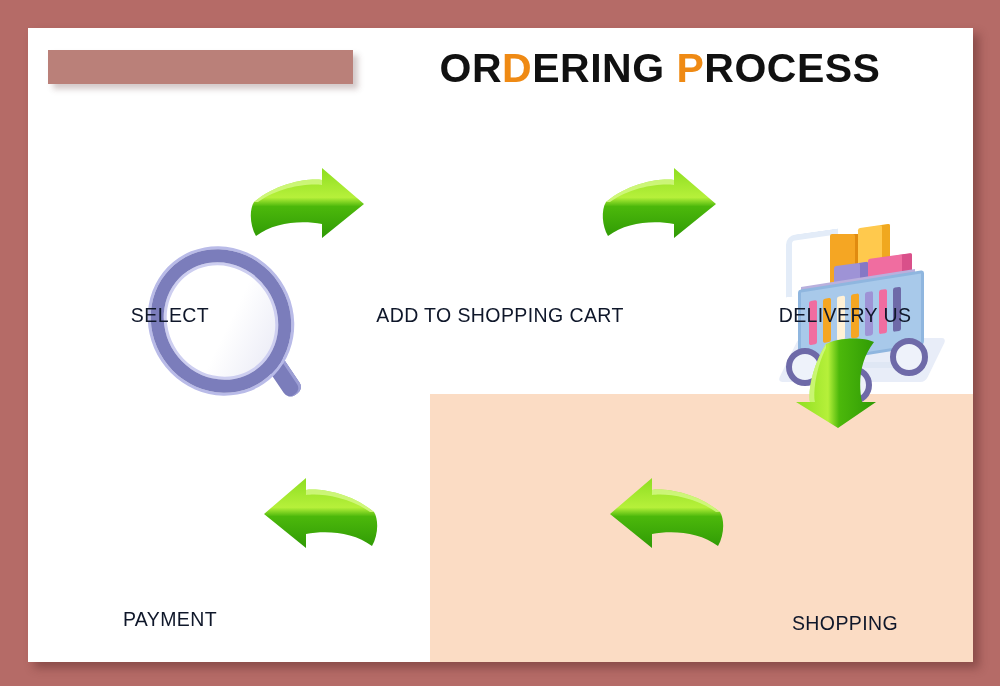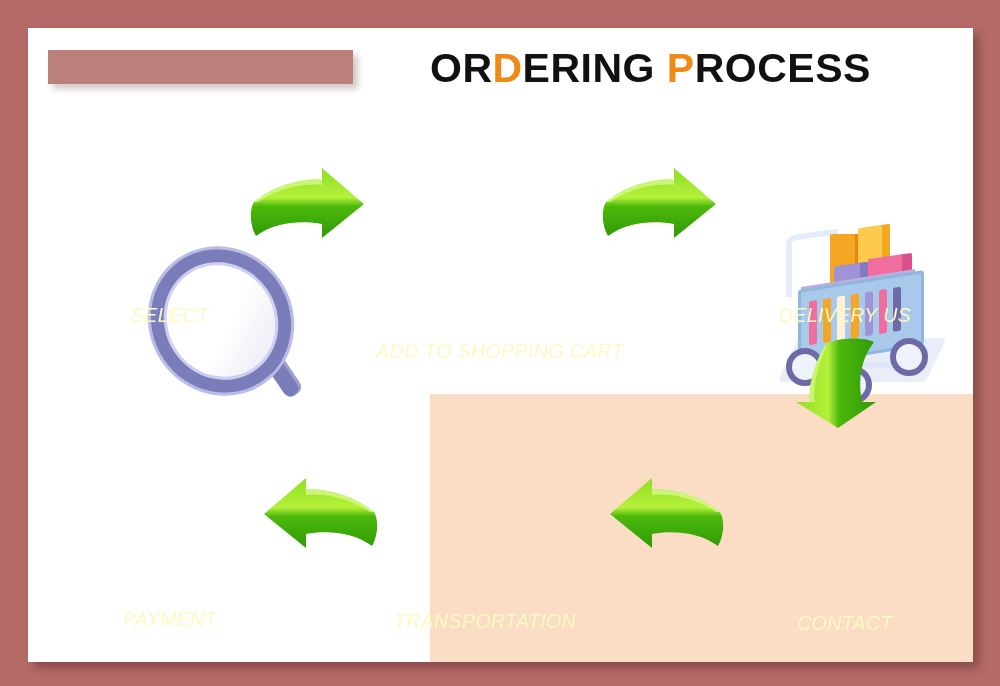--- a/index.html
+++ b/index.html
@@ -26,29 +26,29 @@
 
   
   .hdr-bar{
     position:absolute;left:48px;top:50px;width:305px;height:34px;
     background:#ba8079;
     box-shadow:5px 5px 6px rgba(80,40,40,.25);
   }
   .title{
     position:absolute;left:430px;top:42px;width:460px;height:52px;
     font-size:41px;font-weight:bold;letter-spacing:.5px;
-    color:#111;line-height:52px;white-space:nowrap;
+    color:#111;line-height:52px;text-align:center;white-space:nowrap;
   }
   .title .hl{color:#ef8a14;}
 
   
   .step{position:absolute;}
   .caption{
     position:absolute;left:0;width:100%;text-align:center;
-    font-size:19.5px;color:#fef9c3;letter-spacing:.4px;white-space:nowrap;font-style:italic;
+    font-size:19.5px;color:#0f172a;letter-spacing:.4px;white-space:nowrap;
   }
 
   
   .mag{position:absolute;left:84px;top:124px;width:140px;height:140px;}
   .mag .ring{
     position:absolute;left:8px;top:6px;width:112px;height:120px;
     border-radius:50%;
     border:13px solid #7b7dbb;
     background:linear-gradient(150deg,#ffffff 55%,#e6e7f4 100%);
     transform:rotate(-34deg);
@@ -144,21 +144,21 @@
         <div class="slat" style="left:50px;background:#f5a623;"></div>
         <div class="slat" style="left:64px;background:#9e93d6;"></div>
         <div class="slat" style="left:78px;background:#f06da0;"></div>
         <div class="slat" style="left:92px;background:#6e6aa8;"></div>
       </div>
       <div class="axle" style="left:22px;top:142px;width:118px;"></div>
       <div class="wheel" style="left:14px;top:128px;"></div>
       <div class="wheel" style="left:62px;top:146px;"></div>
       <div class="wheel" style="left:118px;top:118px;"></div>
     </div>
-    <div class="caption" style="top:196px;margin-top:36px;">ADD TO SHOPPING CART</div>
+    <div class="caption" style="top:196px;">ADD TO SHOPPING CART</div>
   </div>
 
   <div class="arrow" style="left:600px;top:168px;">
     <svg width="118" height="76" viewBox="0 0 118 76">
       <path d="M6 34 C30 14 62 10 74 12 L74 0 L116 36 L74 70 L74 56 C54 52 26 54 8 68 C2 58 1 42 6 34 Z" fill="url(#agR)"></path>
       <path d="M10 34 C32 18 62 15 74 17 L74 12 C62 10 30 14 6 34 Z" fill="#d6f98a" opacity=".8"></path>
     </svg>
   </div>
 
   <div class="step" style="left:730px;top:108px;width:230px;height:230px;">
@@ -176,42 +176,38 @@
             <stop offset="100%" stop-color="#2f9a05"></stop>
         </linearGradient>
       </defs>
       <path d="M34 6 C20 28 16 54 18 64 L4 64 L46 90 L84 64 L70 64 C66 44 68 22 82 4 C70 -2 44 0 34 6 Z" fill="url(#agD)"></path>
       <path d="M34 10 C24 30 21 54 23 64 L18 64 C16 54 20 28 34 6 Z" fill="#d6f98a" opacity=".75"></path>
     </svg>
   </div>
 
   <div class="step" style="left:730px;top:416px;width:230px;height:230px;">
 
-    <div class="caption" style="top:196px;">CONTACT</div>
+    <div class="caption" style="top:196px;">SHOPPING</div>
   </div>
 
   <div class="arrow" style="left:608px;top:478px;">
     <svg width="118" height="76" viewBox="0 0 118 76">
       <defs>
         <linearGradient id="agL" x1="0" y1="0" x2="0" y2="1">
           <stop offset="0%" stop-color="#8ede22"></stop>
             <stop offset="42%" stop-color="#b6f03a"></stop>
           <stop offset="55%" stop-color="#4cb80b"></stop>
             <stop offset="100%" stop-color="#2f9a05"></stop>
         </linearGradient>
       </defs>
       <path d="M112 34 C88 14 56 10 44 12 L44 0 L2 36 L44 70 L44 56 C64 52 92 54 110 68 C116 58 117 42 112 34 Z" fill="url(#agL)"></path>
       <path d="M108 34 C86 18 56 15 44 17 L44 12 C56 10 88 14 112 34 Z" fill="#d6f98a" opacity=".8"></path>
     </svg>
   </div>
 
-  <div class="step" style="left:350px;top:414px;width:270px;height:230px;">
-
-    <div class="caption" style="top:196px;">TRANSPORTATION</div>
-  </div>
 
   <div class="arrow" style="left:262px;top:478px;">
     <svg width="118" height="76" viewBox="0 0 118 76">
       <path d="M112 34 C88 14 56 10 44 12 L44 0 L2 36 L44 70 L44 56 C64 52 92 54 110 68 C116 58 117 42 112 34 Z" fill="url(#agL)"></path>
       <path d="M108 34 C86 18 56 15 44 17 L44 12 C56 10 88 14 112 34 Z" fill="#d6f98a" opacity=".8"></path>
     </svg>
   </div>
 
   <div class="step" style="left:60px;top:420px;width:220px;height:230px;">
 

